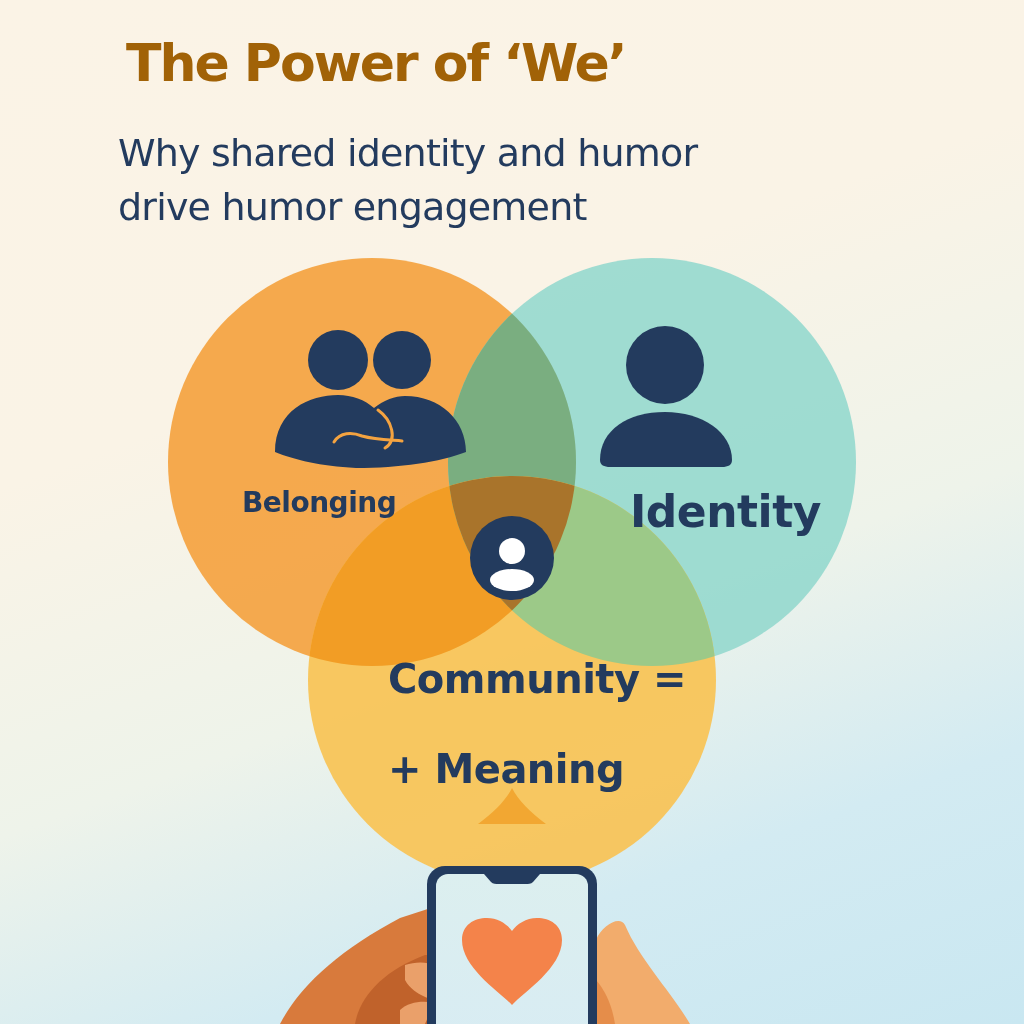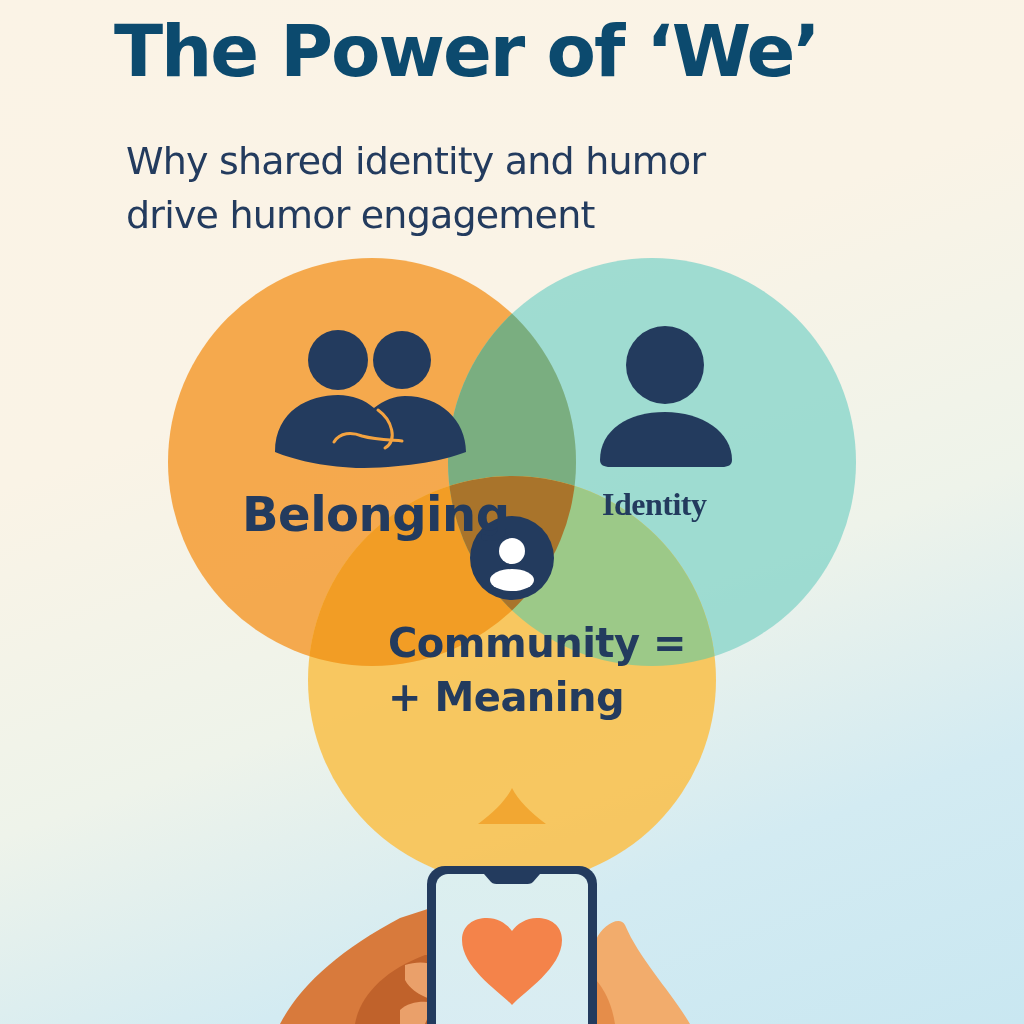--- a/index.html
+++ b/index.html
@@ -3,43 +3,43 @@
   <meta charset="utf-8">
   <style>
     html, body { margin: 0; padding: 0; }
     body {
       width: 1024px; height: 1024px; overflow: hidden; position: relative;
       background: linear-gradient(160deg, #fbf3e6 0%, #faf3e6 35%, #eef3ea 60%, #d3ebf2 80%, #c9e7f1 100%);
       font-family: "DejaVu Sans", sans-serif;
       color: #233b5e;
     }
     .title {
-      position: absolute; left: 110px; top: 2px; margin: 4px;
+      position: absolute; left: 110px; top: 2px; margin: 16px;
       font-family: "DejaVu Sans", sans-serif; font-weight: bold;
-      font-size: 72px; letter-spacing: -2px; color: #0c4a6e; line-height: 90px;
+      font-size: 52px; letter-spacing: -2px; color: #a16207; line-height: 90px;
       white-space: nowrap;
     }
     .subtitle {
-      position: absolute; left: 110px; top: 118px; margin: 16px;
+      position: absolute; left: 110px; top: 118px; margin: 8px;
       font-family: "DejaVu Sans", sans-serif; font-weight: normal;
       font-size: 38px; line-height: 54px; color: #233b5e; letter-spacing: -0.8px;
       width: 640px;
     }
     .subtitle span { display: block; white-space: nowrap; }
     svg.venn { position: absolute; left: 0; top: 0; }
     .label {
       position: absolute; font-family: "DejaVu Sans", sans-serif; font-weight: bold;
       color: #233b5e; white-space: nowrap; letter-spacing: -0.5px;
     }
-    .lbl-belonging { left: 242px; top: 486px; font-size: 48px; }
-    .lbl-identity { left: 602px; top: 486px; font-size: 32px; font-family: Liberation Serif, serif; }
+    .lbl-belonging { left: 242px; top: 486px; font-size: 28px; }
+    .lbl-identity { left: 630px; top: 486px; font-size: 44px; }
     .lbl-community {
       left: 388px; top: 616px; font-size: 40px; line-height: 54px;
     }
-    .lbl-community span { display: block; }
+    .lbl-community span { display: block; margin-top: 36px; }
   </style>
 </head>
 <body>
 
 <h1 class="title">The Power of ‘We’</h1>
 <div class="subtitle">
   <span>Why shared identity and humor</span>
   <span>drive humor engagement</span>
 </div>
 

